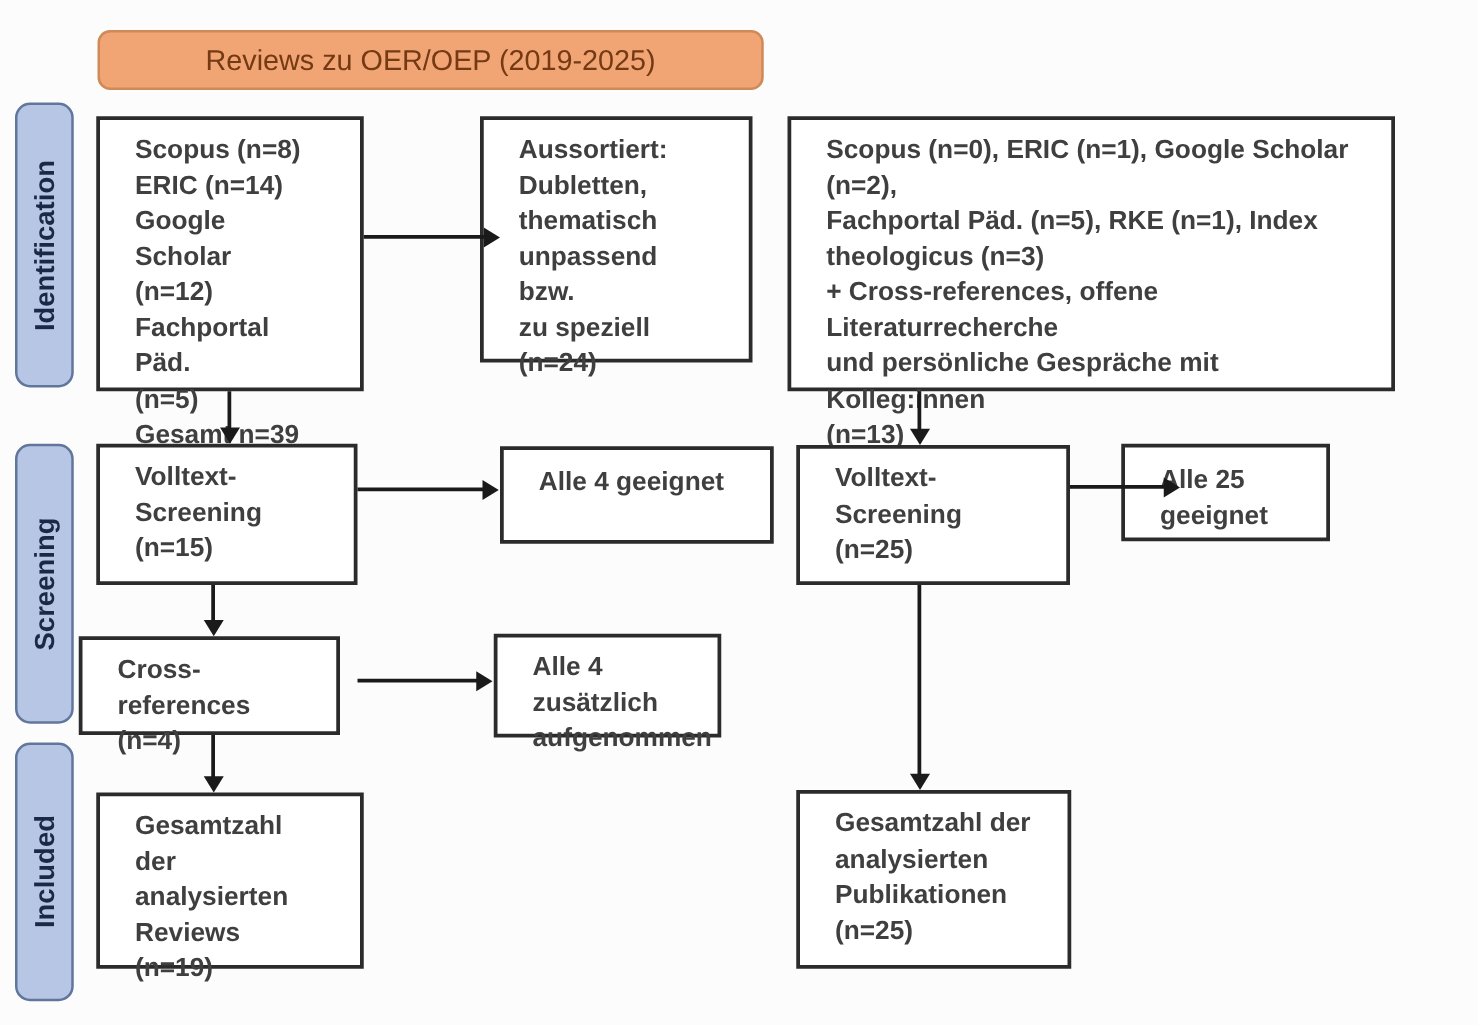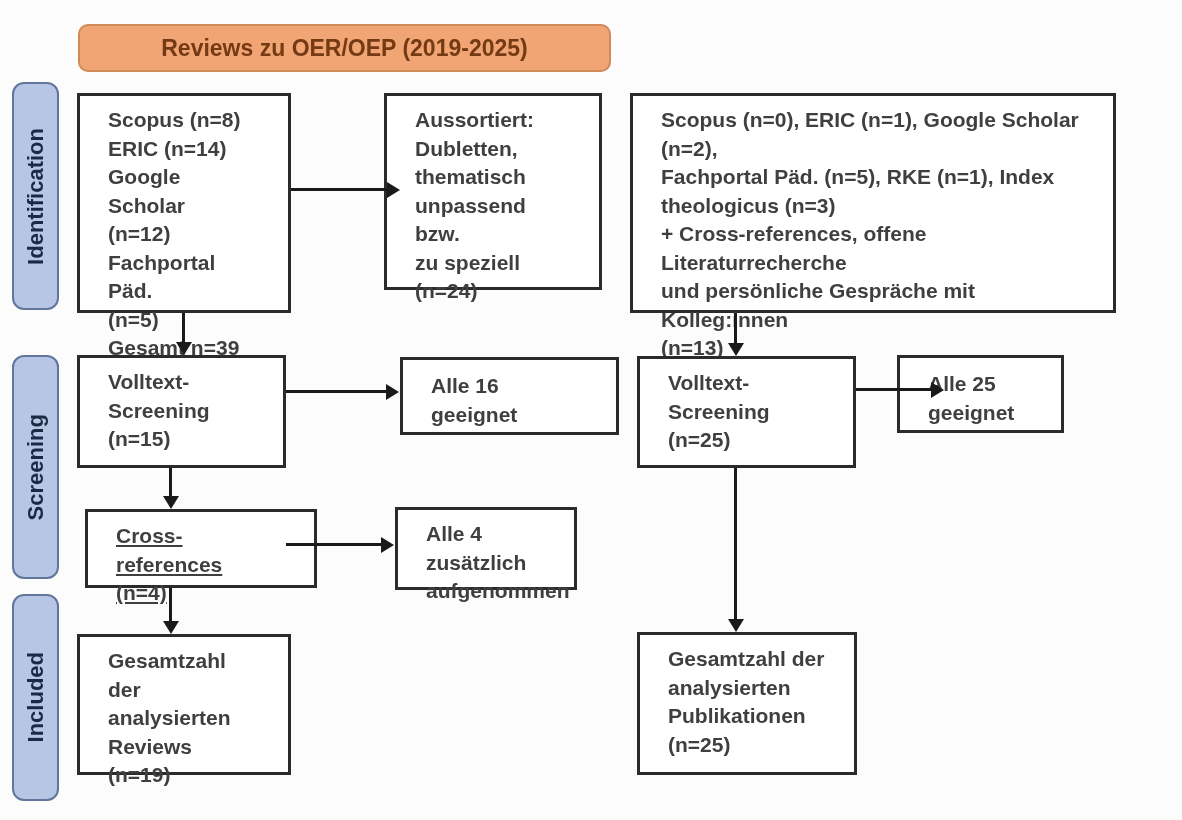--- a/index.html
+++ b/index.html
@@ -22,21 +22,21 @@
     font-family:"Liberation Sans", sans-serif;
     overflow:hidden;
   }
   .col-header{
     position:absolute;
     box-sizing:border-box;
     background:var(--header-fill);
     border:2.5px solid var(--header-border);
     border-radius:10px;
     color:var(--header-text);
-    font-size:23px;font-weight:700;
+    font-size:23px;font-weight:400;
     display:flex;align-items:center;justify-content:center;
     text-align:center;
   }
   .stage{
     position:absolute;
     box-sizing:border-box;
     background:var(--stage-fill);
     border:2px solid var(--stage-border);
     border-radius:12px;
     color:var(--stage-text);
@@ -107,22 +107,22 @@
 Gesamt n=39</div>
   <div class="fbox" style="left:384px;top:93px;width:218px;height:197px;">Aussortiert:
 Dubletten,
 thematisch
 unpassend bzw.
 zu speziell
 (n=24)</div>
   <div class="fbox" style="left:77px;top:355px;width:209px;height:113px;">Volltext-
 Screening
 (n=15)</div>
-  <div class="fbox small-pad" style="left:400px;top:357px;width:219px;height:78px;">Alle 16 geeignet</div>
-  <div class="fbox" style="left:85px;top:509px;width:232px;height:79px;text-decoration:underline;">Cross-references
+  <div class="fbox small-pad" style="left:400px;top:357px;width:219px;height:78px;">Alle 4 geeignet</div>
+  <div class="fbox" style="left:63px;top:509px;width:209px;height:79px;">Cross-references
 (n=4)</div>
   <div class="fbox" style="left:395px;top:507px;width:182px;height:83px;">Alle 4 zusätzlich
 aufgenommen</div>
   <div class="fbox" style="left:77px;top:634px;width:214px;height:141px;">Gesamtzahl der
 analysierten
 Reviews
 (n=19)</div>
 
   <div class="fbox" style="left:630px;top:93px;width:486px;height:220px;">Scopus (n=0), ERIC (n=1), Google Scholar (n=2),
 Fachportal Päd. (n=5), RKE (n=1), Index

